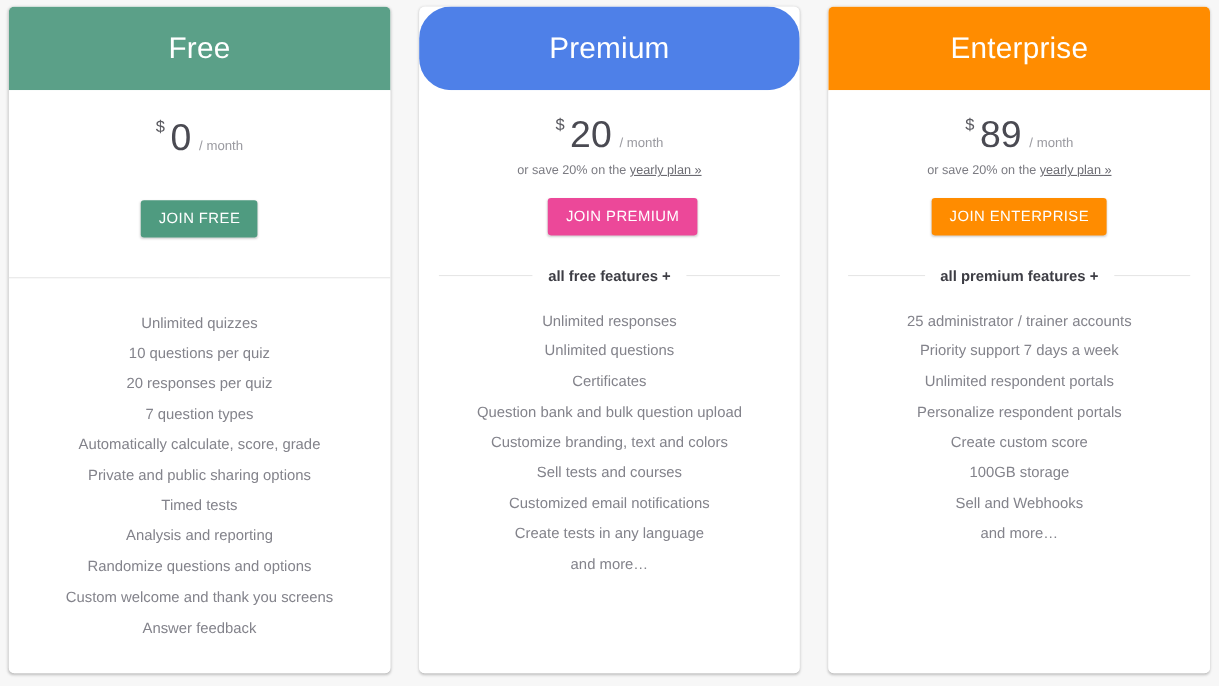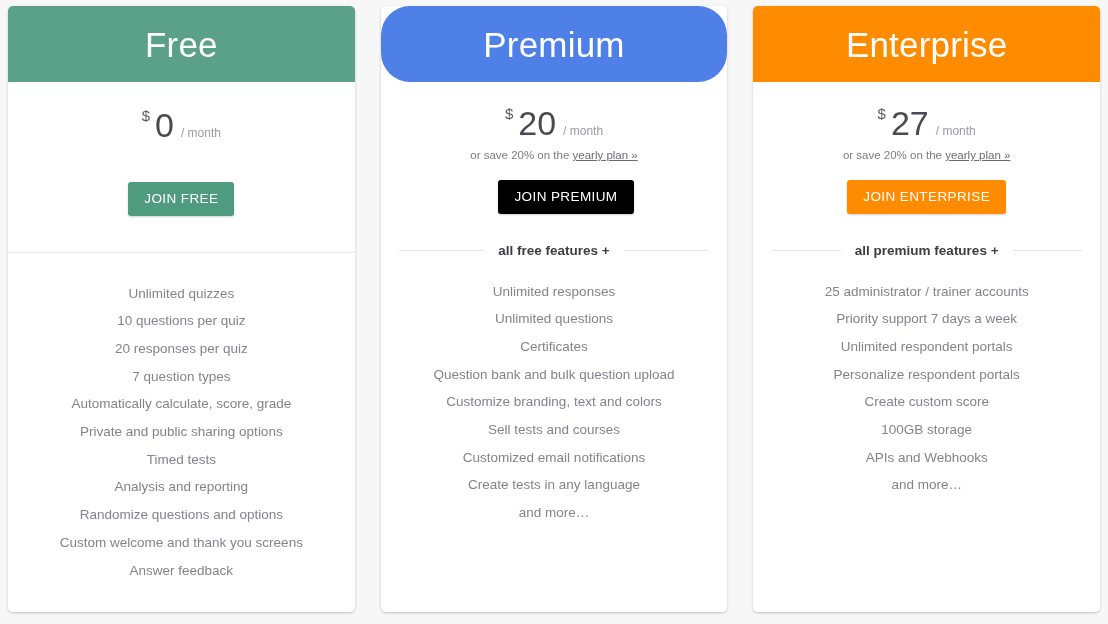--- a/index.html
+++ b/index.html
@@ -30,21 +30,21 @@
     flex-direction: column;
     overflow: hidden;
   }
 
   .plan-header {
     height: 76px;
     display: flex;
     align-items: center;
     justify-content: center;
     color: #ffffff;
-    font-size: 35px;
+    font-size: 27px;
     font-weight: 400;
     letter-spacing: 0.2px;
     line-height: 1;
   }
 
   .plan-body {
     flex: 1 1 auto;
     display: flex;
     flex-direction: column;
     background: #ffffff;
@@ -210,21 +210,21 @@
         <div class="price-row">
           <span class="price-currency">$</span>
           <span class="price-amount">20</span>
           <span class="price-period">/ month</span>
         </div>
         <div class="save-note">
           <span class="save-prefix">or save 20% on the </span><a class="yearly-link">yearly plan »</a>
         </div>
       </div>
       <div class="cta-wrap">
-        <button class="cta-button" style="background: #000000; margin-left: 24px;">JOIN PREMIUM</button>
+        <button class="cta-button" style="background: #ec4899; margin-left: 24px;">JOIN PREMIUM</button>
       </div>
       <div class="features-divider">
         <span class="rule"></span>
         <span class="divider-label">all free features +</span>
         <span class="rule"></span>
       </div>
       <ul class="features-list">
           <li class="feature-item">Unlimited responses</li>
           <li class="feature-item">Unlimited questions</li>
           <li class="feature-item">Certificates</li>
@@ -239,21 +239,21 @@
   </section>
 
   <section class="plan-card enterprise">
     <div class="plan-header" style="background: rgb(255, 140, 0);">
       <span class="plan-title">Enterprise</span>
     </div>
     <div class="plan-body">
       <div class="price-block">
         <div class="price-row">
           <span class="price-currency">$</span>
-          <span class="price-amount">27</span>
+          <span class="price-amount">89</span>
           <span class="price-period">/ month</span>
         </div>
         <div class="save-note">
           <span class="save-prefix">or save 20% on the </span><a class="yearly-link">yearly plan »</a>
         </div>
       </div>
       <div class="cta-wrap">
         <button class="cta-button" style="background: rgb(255, 140, 0);">JOIN ENTERPRISE</button>
       </div>
       <div class="features-divider">
@@ -261,18 +261,18 @@
         <span class="divider-label">all premium features +</span>
         <span class="rule"></span>
       </div>
       <ul class="features-list">
           <li class="feature-item">25 administrator / trainer accounts</li>
           <li class="feature-item">Priority support 7 days a week</li>
           <li class="feature-item">Unlimited respondent portals</li>
           <li class="feature-item">Personalize respondent portals</li>
           <li class="feature-item">Create custom score</li>
           <li class="feature-item">100GB storage</li>
-          <li class="feature-item">APIs and Webhooks</li>
+          <li class="feature-item">Sell and Webhooks</li>
           <li class="feature-item">and more…</li>
         </ul>
     </div>
   </section>
 </div>
 
 </body></html>

